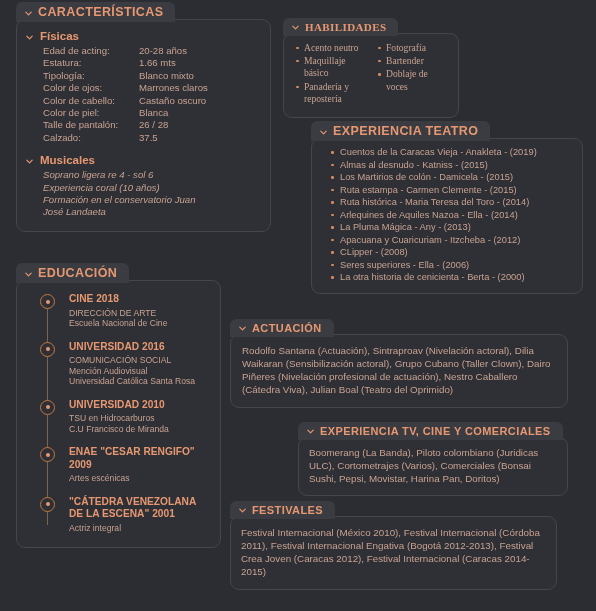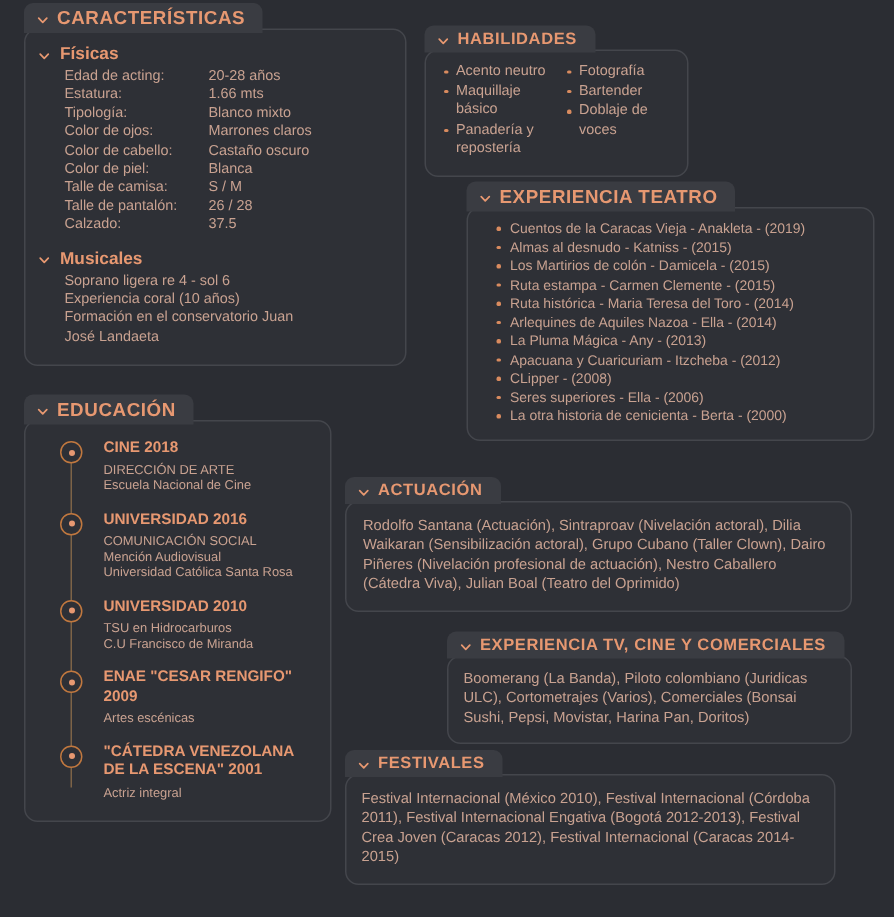--- a/index.html
+++ b/index.html
@@ -78,25 +78,26 @@
     color: #c9a291;
   }
   .attr-row { display: flex; }
   .attr-key { width: 96px; flex: 0 0 96px; }
   .attr-val { flex: 1 1 auto; }
   .plain-lines {
     padding-left: 26px;
     font-size: 9.6px;
     line-height: 12.4px;
     color: #c9a291;
+    font-style: italic;
   }
   .gap { height: 10px; }
 
   
-  #habilidades { left: 283px; top: 17px; width: 152px; }
+  #habilidades { left: 283px; top: 17px; width: 152px; font-family: Liberation Serif, serif; }
   #habilidades .card { width: 176px; padding: 8px 6px 10px 6px; }
   .two-col {
     display: flex;
     gap: 2px;
     justify-content: space-between;
   }
   .two-col ul {
     margin: 0;
     padding: 0 0 0 14px;
     list-style: none;
@@ -257,24 +258,20 @@
         <span class="attr-key">Color de ojos:</span>
         <span class="attr-val">Marrones claros</span>
       </div>
       <div class="attr-row">
         <span class="attr-key">Color de cabello:</span>
         <span class="attr-val">Castaño oscuro</span>
       </div>
       <div class="attr-row">
         <span class="attr-key">Color de piel:</span>
         <span class="attr-val">Blanca</span>
-      </div>
-      <div class="attr-row">
-        <span class="attr-key">Talle de camisa:</span>
-        <span class="attr-val">S / M</span>
       </div>
       <div class="attr-row">
         <span class="attr-key">Talle de pantalón:</span>
         <span class="attr-val">26 / 28</span>
       </div>
       <div class="attr-row">
         <span class="attr-key">Calzado:</span>
         <span class="attr-val">37.5</span>
       </div>
     </div>

